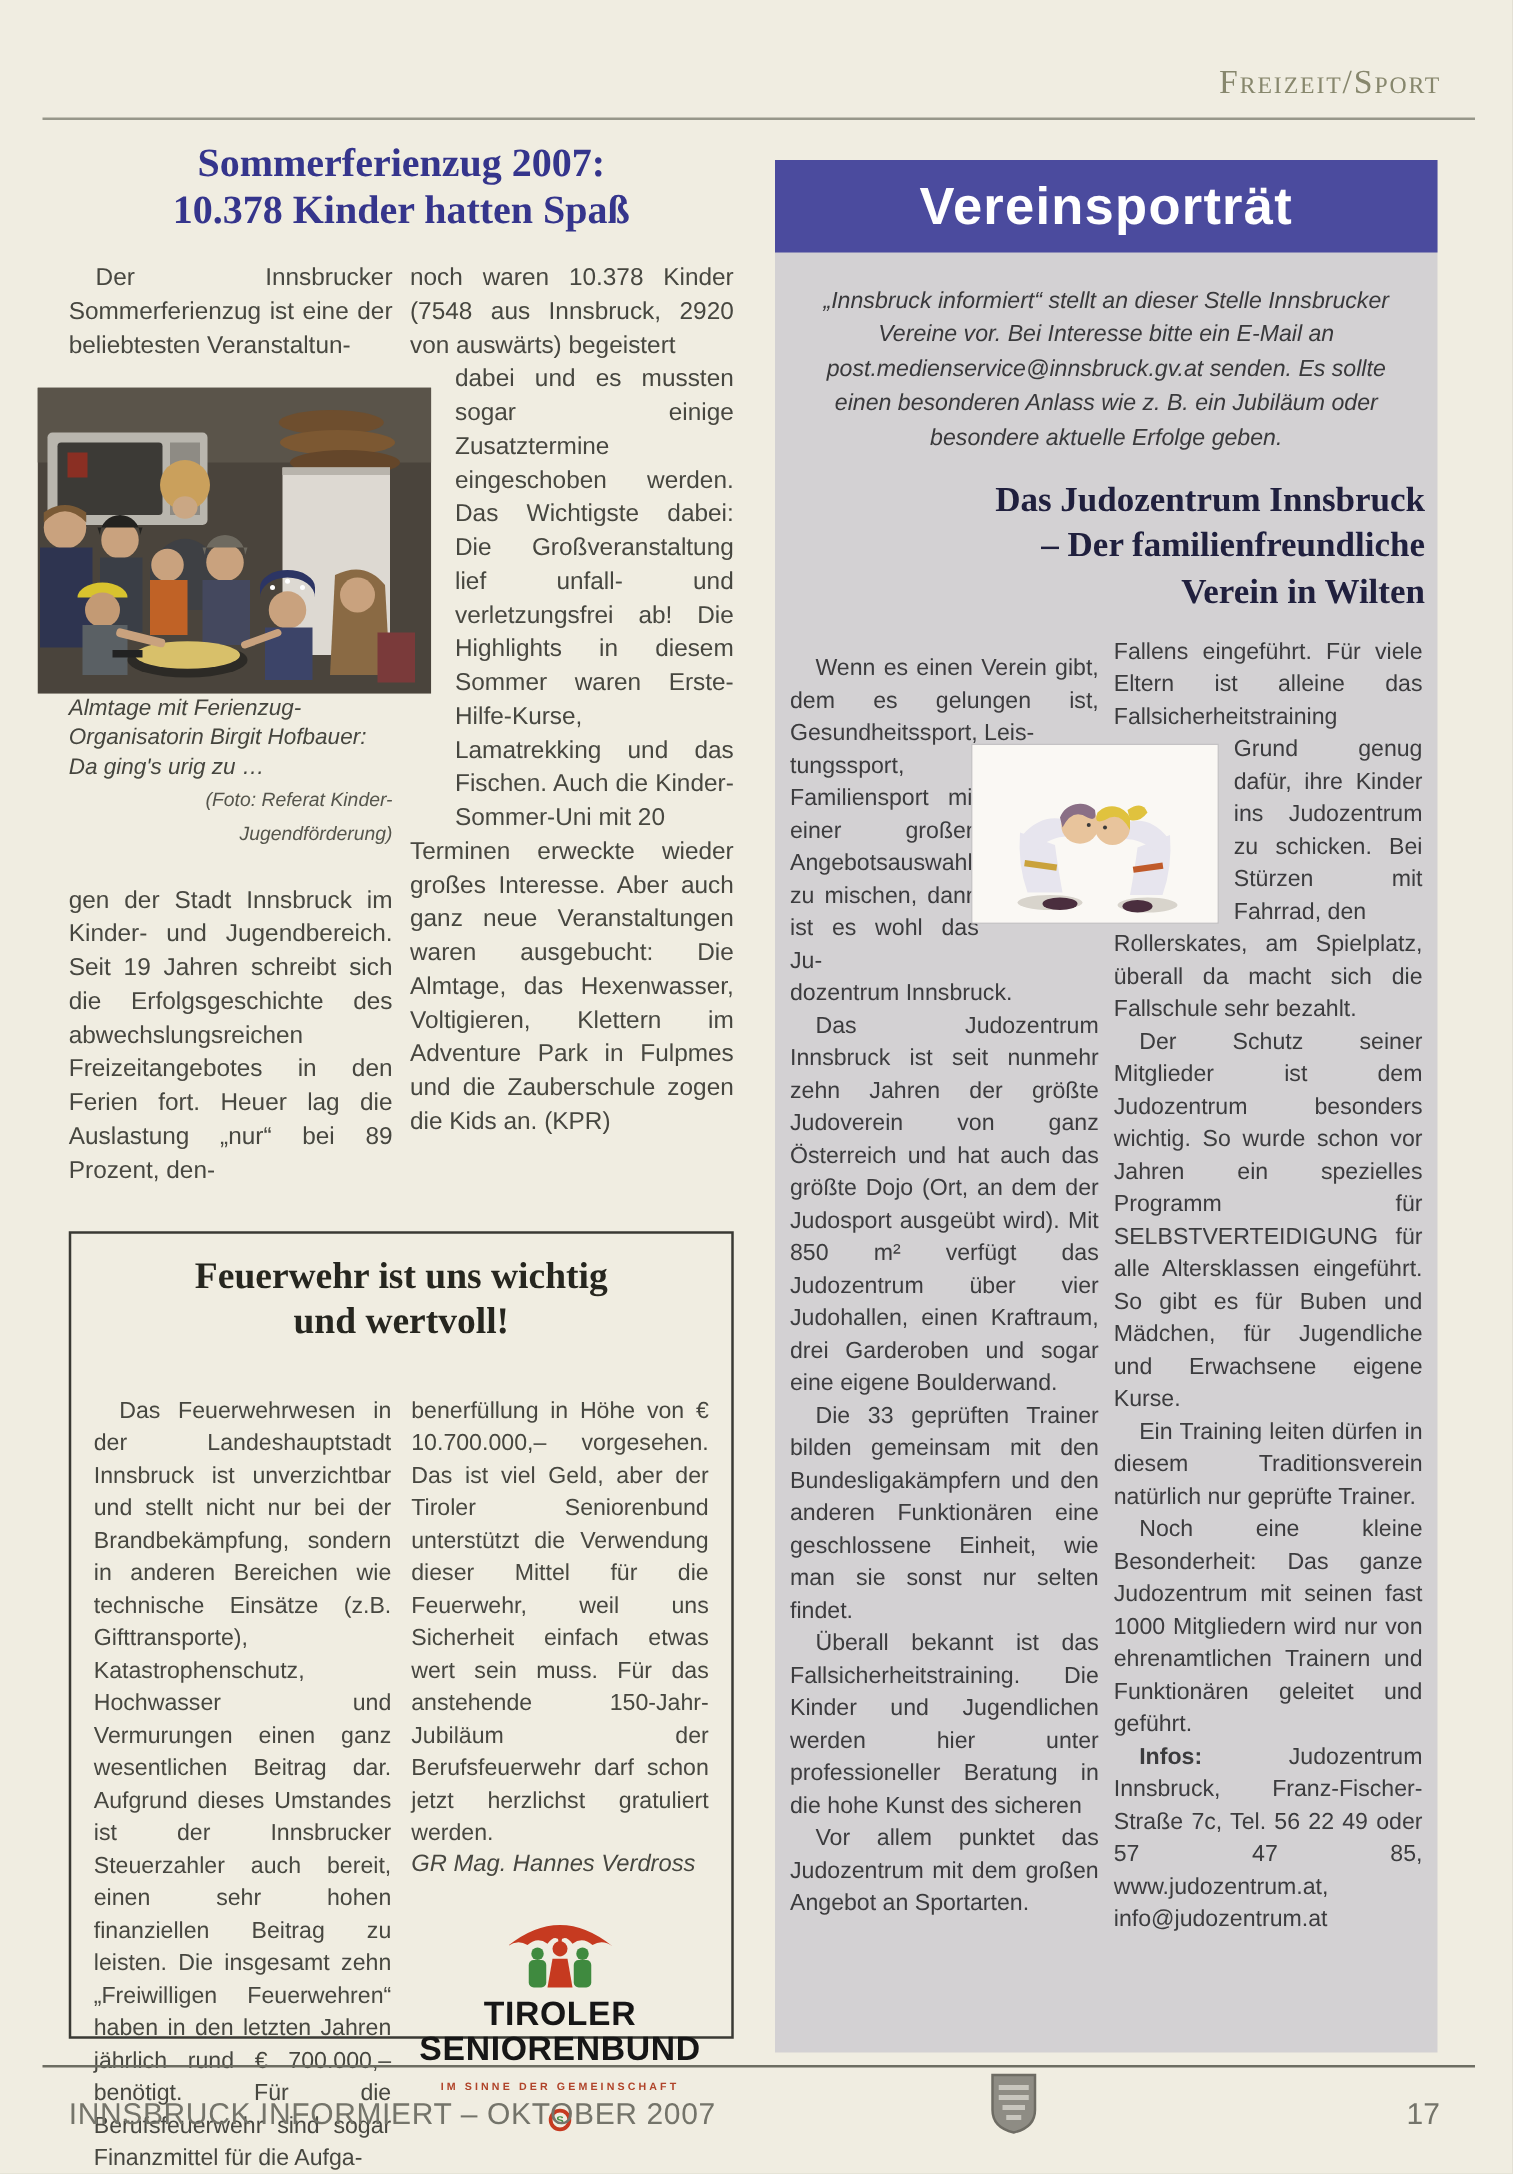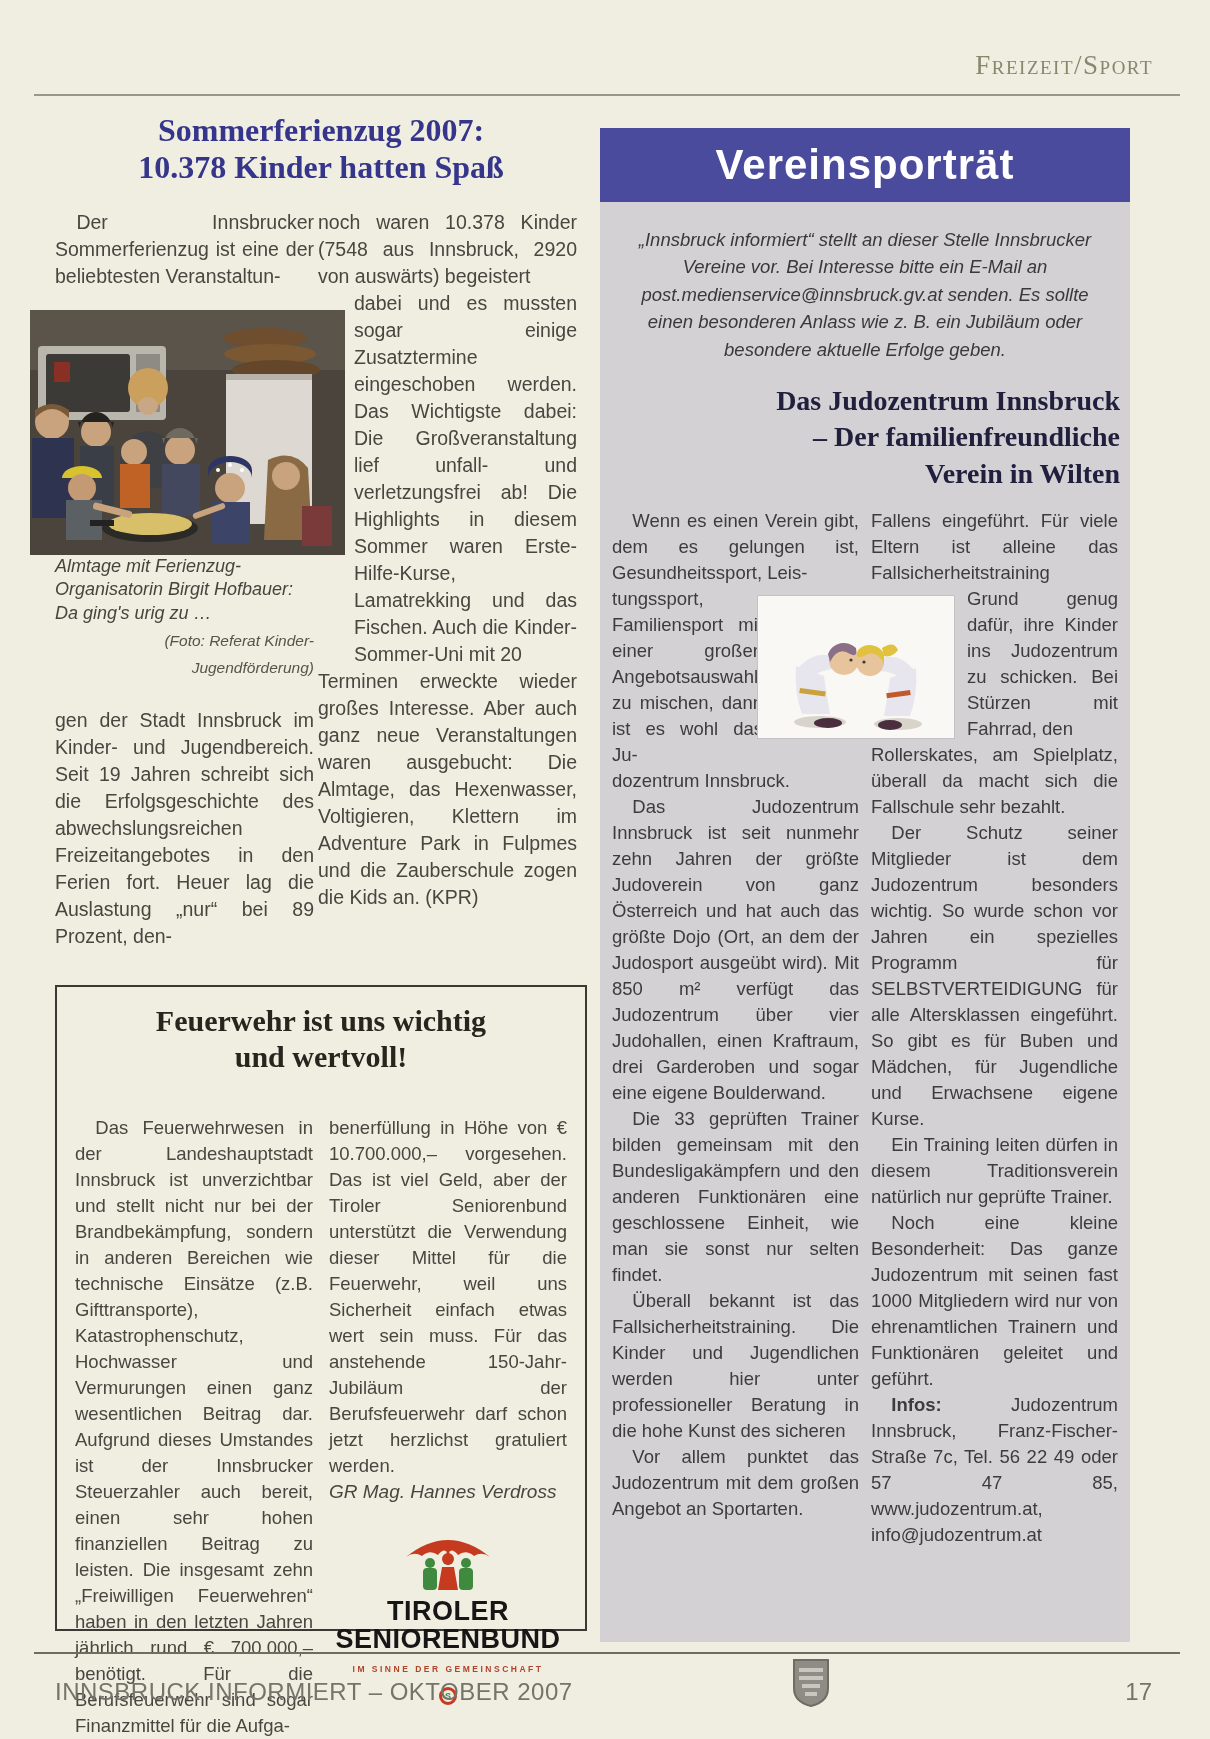--- a/index.html
+++ b/index.html
@@ -17,21 +17,21 @@
   }
   .header-rule {
     position:absolute; top:94px; left:34px; right:30px; height:2px; background:#97978a;
   }
   
   .ferienzug { position:absolute; left:55px; top:112px; width:532px; }
   .ferienzug-title {
     font-family:"Liberation Serif", serif; font-weight:bold;
     font-size:32px; line-height:1.17; text-align:center; color:#35358c;
   }
-  .cols { display:flex; gap:4px; margin-top:22px; }
+  .cols { display:flex; gap:14px; margin-top:22px; }
   .col { width:259px; font-size:19.5px; line-height:27px; color:#474740; text-align:justify; }
   .col p + p { margin-top:0; }
   .indent { text-indent:1.1em; }
   .photo-wrap { margin:20px 0 0 -25px; width:315px; }
   .photo-wrap svg { display:block; }
   .caption {
     margin-top:0; font-style:italic; font-size:18px; line-height:1.3; color:#45453e; text-align:left;
   }
   .credit { margin-top:2px; font-style:italic; font-size:15.5px; color:#55554c; text-align:right; }
   .cont { margin-top:26px; }
@@ -52,35 +52,35 @@
   .logo-name {
     font-family:"Liberation Sans", sans-serif; font-weight:bold; font-size:27px;
     line-height:1.02; color:#161616; letter-spacing:0.5px;
   }
   .logo-tagline { margin-top:3px; font-size:8.5px; color:#b0442a; letter-spacing:2.5px; font-weight:bold; }
   .logo-emblem { margin:5px auto 0; width:18px; height:18px; border:3px solid #c63a20; border-radius:50%;
     display:flex; align-items:center; justify-content:center; }
   .logo-emblem span { font-size:9px; font-weight:bold; color:#3f8a3f; }
   
   .panel {
-    position:absolute; left:600px; top:128px; width:530px; height:1514px;
+    position:absolute; left:620px; top:128px; width:530px; height:1514px;
     background:#d3d1d3;
   }
   .banner {
     height:74px; background:#4b4b9e; display:flex; align-items:center; justify-content:center;
   }
   .banner-text { color:#ffffff; font-weight:bold; font-size:42px; letter-spacing:1px; }
   .panel-intro {
     margin:24px 26px 0; text-align:center; font-size:18.5px; line-height:1.48; color:#39393b;font-style:italic;
   }
   .judo-title {
     margin:20px 10px 0; text-align:right; font-family:"Liberation Serif", serif; font-weight:bold;
     font-size:28px; line-height:1.3; color:#20203e;
   }
-  .panel .cols { margin:16px 0 0; padding:0 12px; gap:12px; }
+  .panel .cols { margin:16px 0 0; padding:0 12px; gap:12px;align-items:center; }
   .panel .col { width:247px; font-size:18.5px; line-height:26px; color:#3c3c3e; }
   .judo-img { position:absolute; left:158px; top:468px; width:196px; height:142px; background:#faf8f4;
     box-shadow:0 0 0 1px #c4c2c4; }
   .judo-img svg { display:block; }
   .narrow-right { margin-right:96px; }
   .narrow-left { margin-left:96px; }
   .infos-label { font-weight:bold; }
   
   .footer-rule { position:absolute; top:1652px; left:34px; right:30px; height:2px; background:#6d6d62; }
   .footer-left {

